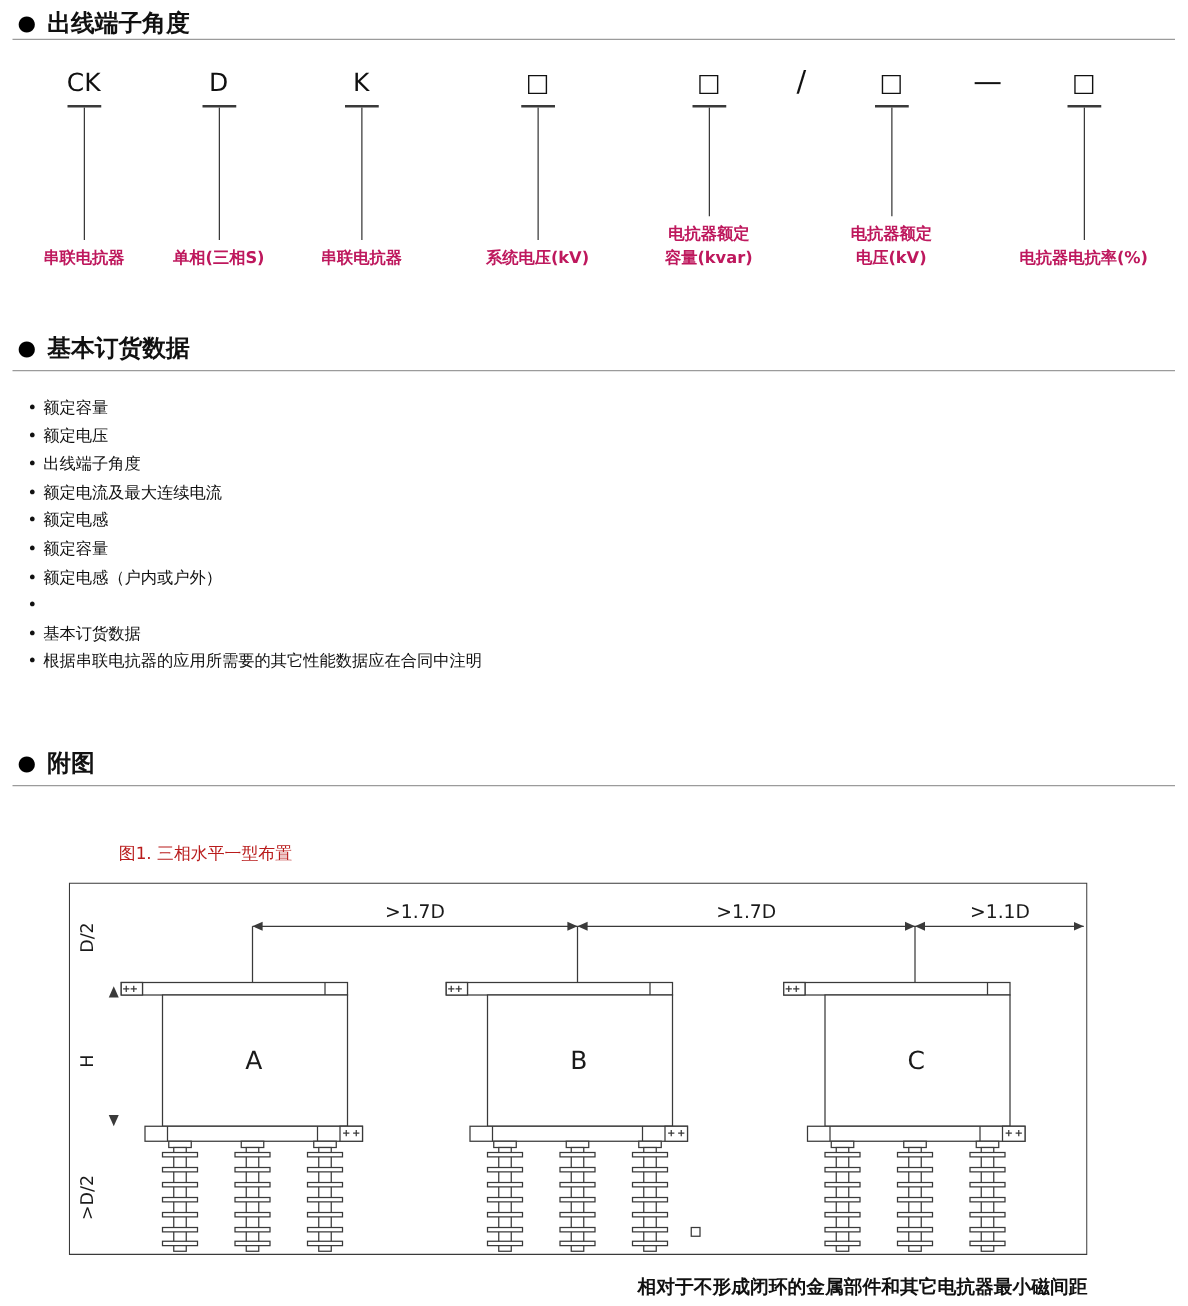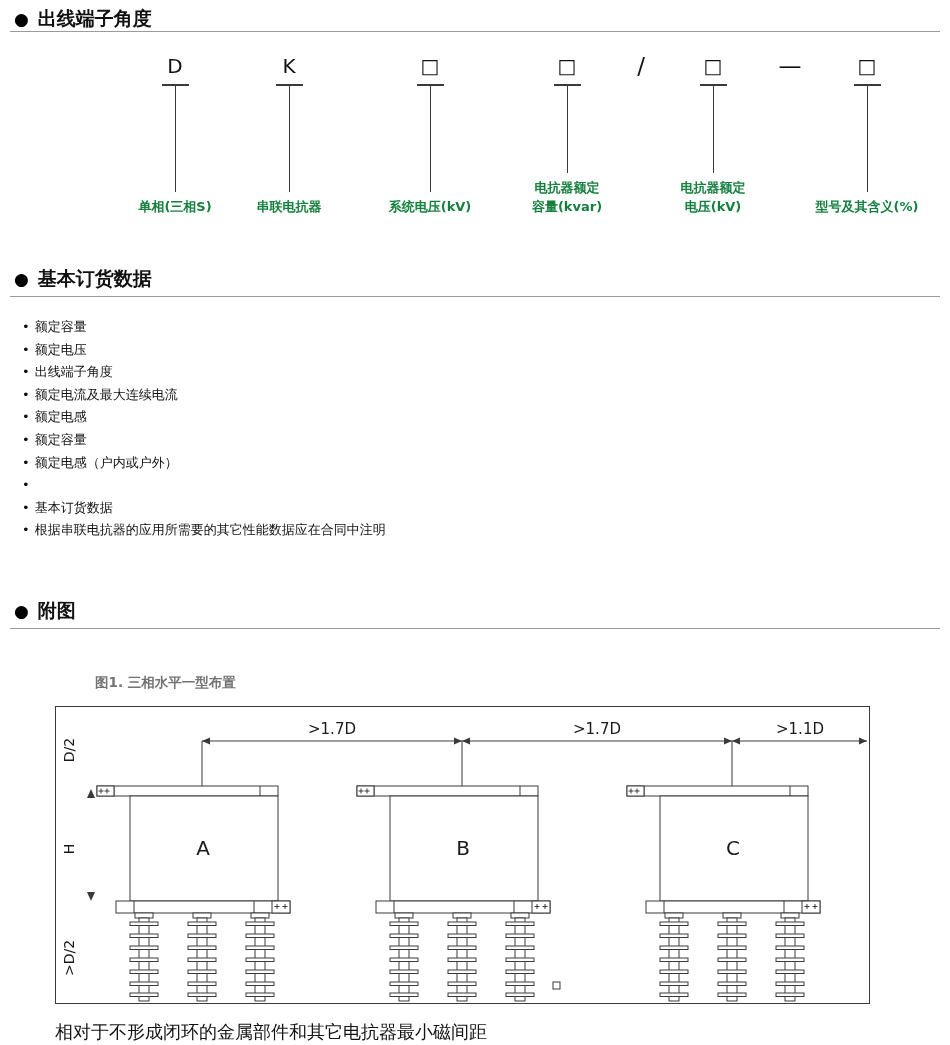--- a/index.html
+++ b/index.html
@@ -35,59 +35,66 @@
   }
   .mcol .sym {
     height:36px; display:flex; align-items:center; justify-content:center;
     font-size:20px; color:#111;
   }
   .mcol .sym.big { font-size:23px; }
   .mcol .tick { width:27px; height:0; border-top:2px solid #3a3a3a; }
   .mcol .stem { flex:1 1 auto; width:0; border-left:1.5px solid #3a3a3a; margin-bottom:5px; }
   .mcol .lbl {
     font-size:13px; font-weight:bold; line-height:19px;
-    text-align:center; white-space:nowrap; color:#15803d;
+    text-align:center; white-space:nowrap; color:#be185d;
   }
 
   
   .olist { position:absolute; left:22px; top:316px; }
   .olist .item {
     display:flex; align-items:baseline; gap:5px;
     font-size:13px; line-height:22.6px; color:#111;
   }
   .olist .b { font-size:13px; }
 
   
-  .fig-title { position:absolute; left:95px; top:674px; font-size:13.5px; font-weight:bold; color:#737373; }
+  .fig-title { position:absolute; left:95px; top:674px; font-size:13.5px; font-weight:normal; color:#b91c1c; }
   .fig { position:absolute; left:55px; top:706px; width:815px; height:298px; }
   .fig svg { display:block; }
   .ln   { stroke:#3a3a3a; stroke-width:1; fill:none; }
   .shp  { stroke:#3a3a3a; stroke-width:1; fill:#ffffff; }
   .cross{ stroke:#3a3a3a; stroke-width:1; fill:none; }
   .dimtxt { font-size:15px; fill:#1a1a1a; }
   .zonetxt { font-size:14px; fill:#1a1a1a; }
   .unittxt { font-size:20px; fill:#1a1a1a; }
   .fig-caption {
     position:absolute; left:55px; top:1020px; width:815px;
-    text-align:left; font-size:18px; font-weight:normal; color:#111;
+    text-align:right; font-size:15px; font-weight:bold; color:#111;
   }
 </style>
 </head>
 <body>
 
 <div class="page">
 
   <div class="sec-header" style="top:6px;">
     <span class="dot">●</span>
     <span>出线端子角度</span>
   </div>
   <div class="sec-rule" style="top:31px;"></div>
 
   <div class="model-diagram">
 
+    <div class="mcol" style="left:2px;">
+      <div class="sym">CK</div>
+      <div class="tick"></div>
+      <div class="stem"></div>
+      <div class="lbl">串联电抗器</div>
+      <div class="lbl"></div>
+    </div>
 
     <div class="mcol" style="left:110px;">
       <div class="sym">D</div>
       <div class="tick"></div>
       <div class="stem"></div>
       <div class="lbl">单相(三相S)</div>
       <div class="lbl"></div>
     </div>
 
     <div class="mcol" style="left:224px;">
@@ -127,21 +134,21 @@
     </div>
 
     <div class="mcol" style="left:725px;">
       <div class="sym big">—</div>
     </div>
 
     <div class="mcol" style="left:802px;">
       <div class="sym">□</div>
       <div class="tick"></div>
       <div class="stem"></div>
-      <div class="lbl">型号及其含义(%)</div>
+      <div class="lbl">电抗器电抗率(%)</div>
       <div class="lbl"></div>
     </div>
 
   </div>
 
   <div class="sec-header" style="top:266px;">
     <span class="dot">●</span>
     <span>基本订货数据</span>
   </div>
   <div class="sec-rule" style="top:296px;"></div>

